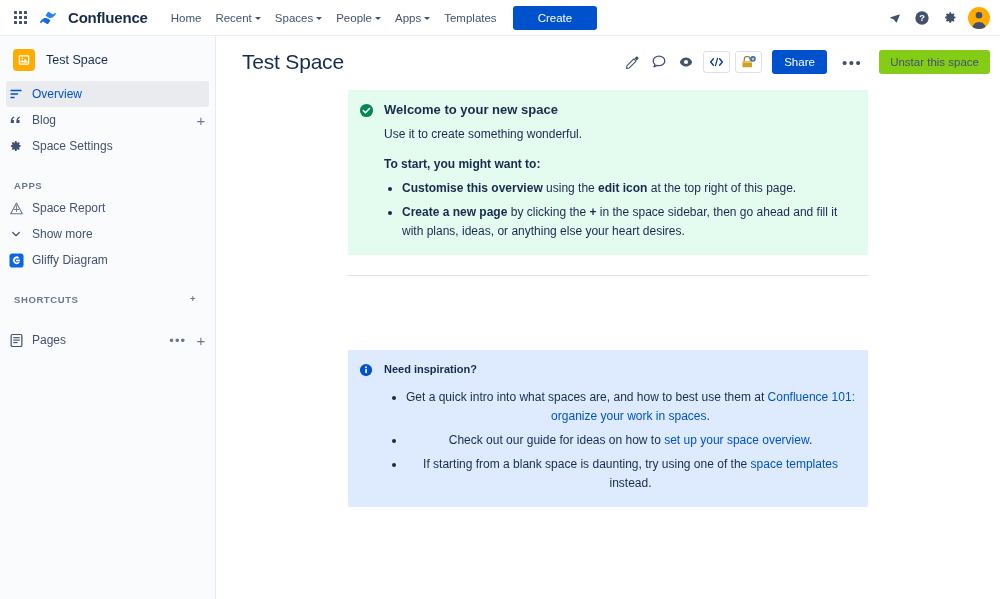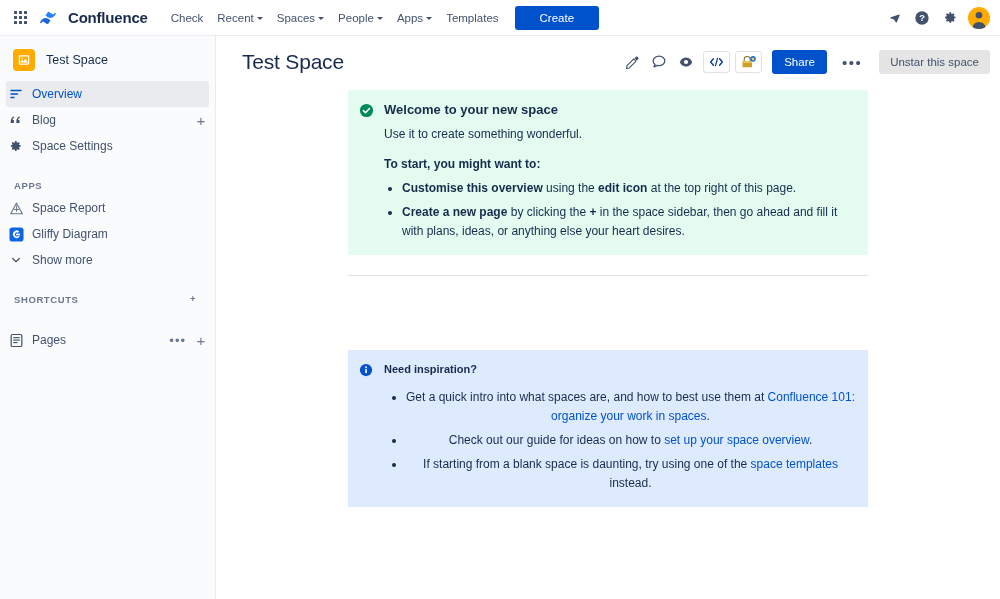--- a/index.html
+++ b/index.html
@@ -200,21 +200,21 @@
     margin-left: 7px; cursor: pointer;
     font-family: inherit;
   }
   #morebtn {
     color: #42526e; font-size: 15px;
     letter-spacing: 1.5px; line-height: 1;
     padding: 4px 8px; cursor: pointer;
     margin-left: 4px; border-radius: 3px;
   }
   #unstarbtn {
-    background: #e5e5e5; color: #42526e;
+    background: #84cc16; color: #42526e;
     font-size: 11.5px; border: none; border-radius: 3px;
     height: 24px; padding: 0 11px;
     margin-left: 6px; cursor: pointer;
     font-family: inherit; white-space: nowrap;
   }
 
   #content {
     padding: 16px 0 0 0;
     position: relative;
   }
@@ -281,21 +281,21 @@
 
   <div id="brand">
     <svg id="brandmark" viewBox="0 0 24 24">
       <path d="M1.5 17.2c.9-1.5 3.4-5.2 7.3-5.2 2.6 0 4.3 1.5 6.5 3.2l-3 4.6c-.3.5-1 .6-1.5.3l-5-3.2c-.5-.3-1.2-.2-1.6.3l-1.4 1.9c-.5.3-1.3-.8-1.3-1.9z" fill="#1868db"></path>
       <path d="M22.5 6.8c-.9 1.5-3.4 5.2-7.3 5.2-2.6 0-4.3-1.5-6.5-3.2l3-4.6c.3-.5 1-.6 1.5-.3l5 3.2c.5.3 1.2.2 1.6-.3l1.4-1.9c.5-.3 1.3.8 1.3 1.9z" fill="#2681ff"></path>
     </svg>
     <span id="brandtext">Confluence</span>
   </div>
 
   <div class="navlink">
-    <span>Check</span>
+    <span>Home</span>
   </div>
   <div class="navlink">
     <span>Recent</span>
     <span class="caret"></span>
   </div>
   <div class="navlink">
     <span>Spaces</span>
     <span class="caret"></span>
   </div>
   <div class="navlink">
@@ -399,36 +399,36 @@
         <path d="M8 2.2L14.2 13.6H1.8z" fill="none" stroke="#6b778c" stroke-width="1.2" stroke-linejoin="round"></path>
         <path d="M5.3 9h5.4" stroke="#6b778c" stroke-width="1.1"></path>
         <path d="M8 4.6v7" stroke="#6b778c" stroke-width="1"></path>
       </svg>
     </span>
     <span class="lbl">Space Report</span>
   </div>
 
   <div class="navitem">
     <span class="ic">
+      <svg width="12" height="12" viewBox="0 0 16 16">
+        <path d="M3.6 6l4.4 4.3L12.4 6" fill="none" stroke="#42526e" stroke-width="1.6" stroke-linecap="round" stroke-linejoin="round"></path>
+      </svg>
+    </span>
+    <span class="lbl">Show more</span>
+  </div>
+
+  <div class="navitem">
+    <span class="ic">
       <svg width="15" height="15" viewBox="0 0 16 16">
         <rect x="0.5" y="0.5" width="15" height="15" rx="3" fill="#0c66e4"></rect>
         <path d="M10.8 4.6a4 4 0 10.6 5.6l-1.5-1a2.1 2.1 0 11-.3-2.9z" fill="#fff"></path>
         <rect x="7.4" y="7.1" width="4.4" height="1.8" fill="#fff"></rect>
       </svg>
     </span>
     <span class="lbl">Gliffy Diagram</span>
-  </div>
-
-  <div class="navitem">
-    <span class="ic">
-      <svg width="12" height="12" viewBox="0 0 16 16">
-        <path d="M3.6 6l4.4 4.3L12.4 6" fill="none" stroke="#42526e" stroke-width="1.6" stroke-linecap="round" stroke-linejoin="round"></path>
-      </svg>
-    </span>
-    <span class="lbl">Show more</span>
   </div>
 
   <div class="sectionhdr">
     <span>SHORTCUTS</span>
     <span class="plus">+</span>
   </div>
 
   <div class="navitem" style="margin-top:18px">
     <span class="ic">
       <svg width="15" height="15" viewBox="0 0 16 16">

